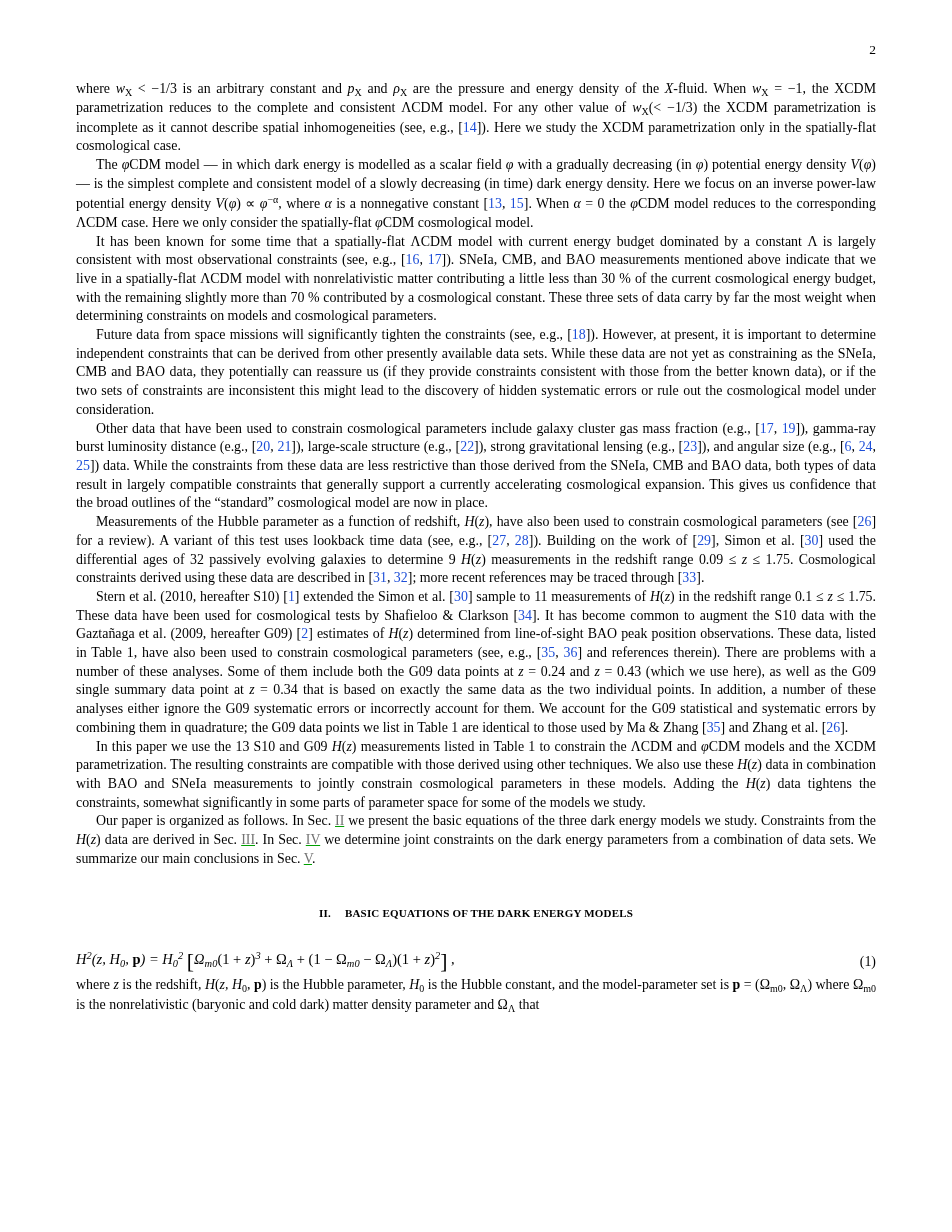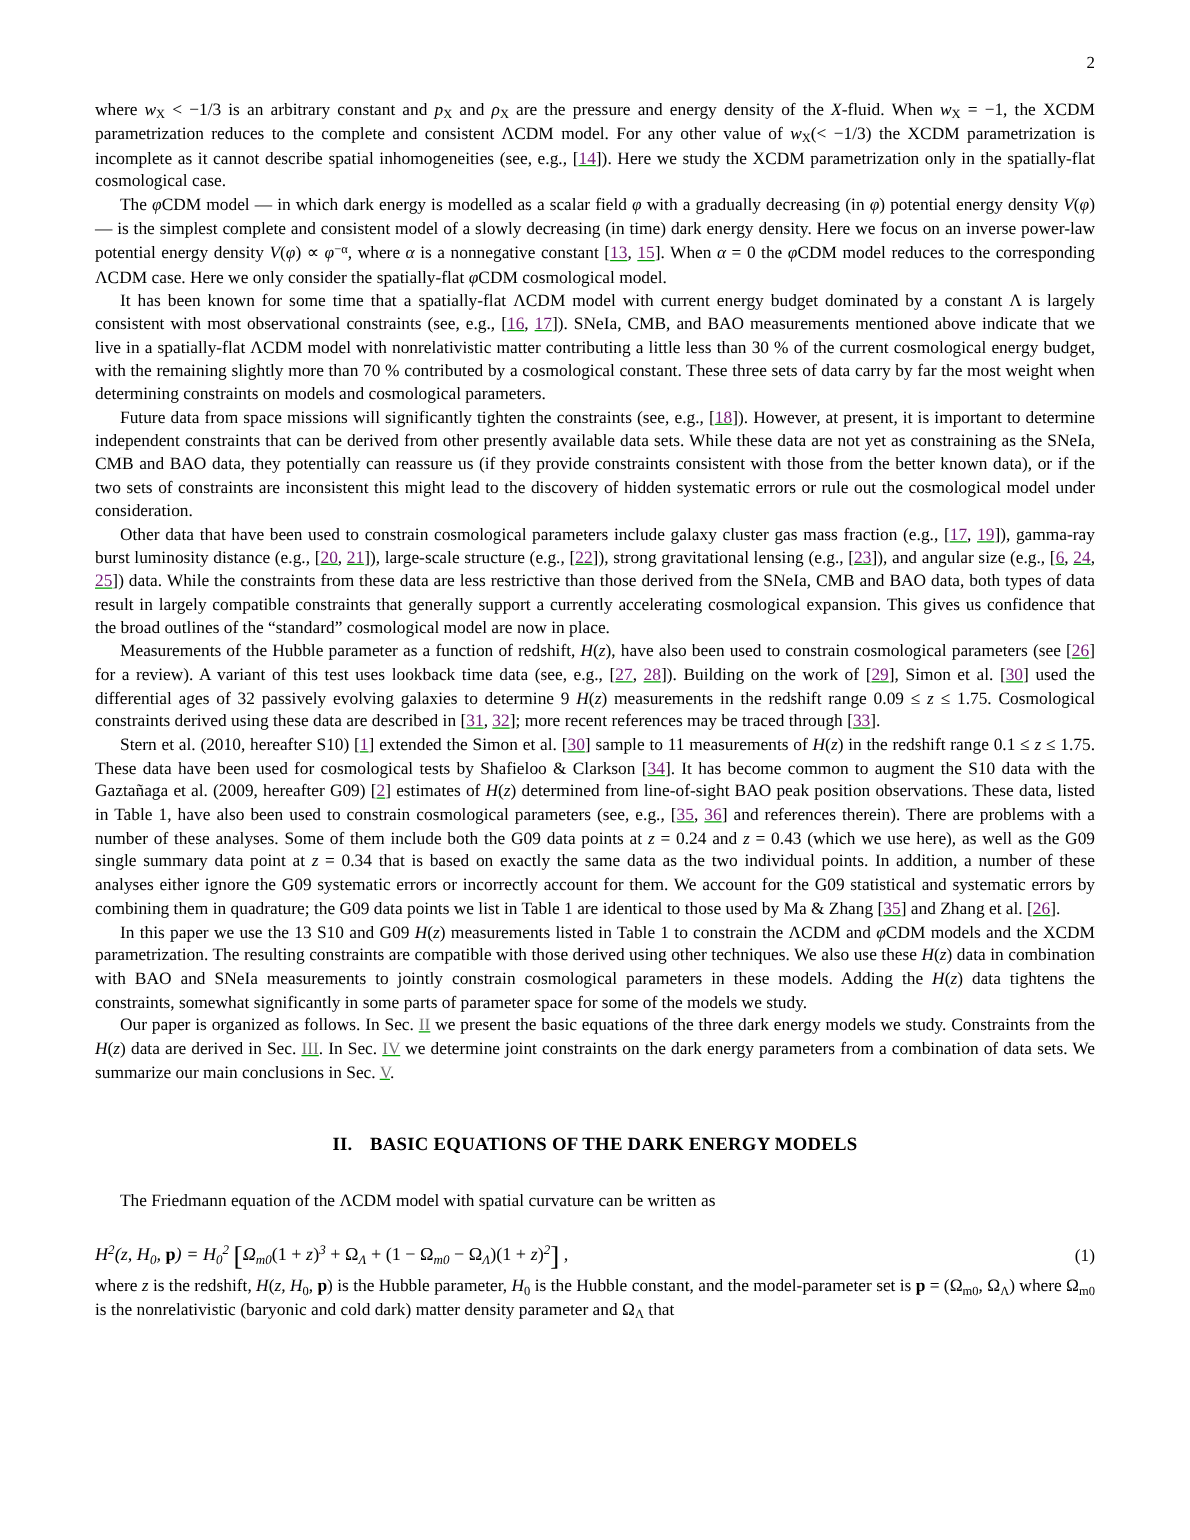--- a/index.html
+++ b/index.html
@@ -36,35 +36,34 @@
   }
   p {
     margin: 0 0 0 0;
     text-indent: 20px;
     text-align: justify;
   }
   p.noindent {
     text-indent: 0;
   }
   a.cite {
-    color: #701a75;
-    text-decoration: underline;
+    color: #1d4ed8;
     text-decoration-color: #00a000;
     cursor: pointer;
   }
   a.ref {
     color: #737373;
     text-decoration: underline;
     text-decoration-color: #00a000;
     cursor: pointer;
   }
   .sec-title {
     text-align: center;
     font-weight: bold;
-    font-size: 15px;
+    font-size: 11px;
     margin-top: 38px;
     margin-bottom: 26px;
     letter-spacing: 0.2px;
   }
   .sec-title .num {
     margin-right: 14px;
   }
   .eq-block {
     position: relative;
     margin-top: 20px;
@@ -118,21 +117,20 @@
     <p><span>Measurements of the Hubble parameter as a function of redshift, </span><i class="math">H</i><span>(</span><i class="math">z</i><span>), have also been used to constrain cosmological parameters (see </span>[<a class="cite">26</a>]<span> for a review). A variant of this test uses lookback time data (see, e.g., </span>[<a class="cite">27</a><span>, </span><a class="cite">28</a>]<span>). Building on the work of </span>[<a class="cite">29</a>]<span>, Simon et al. </span>[<a class="cite">30</a>]<span> used the differential ages of 32 passively evolving galaxies to determine 9 </span><i class="math">H</i><span>(</span><i class="math">z</i><span>) measurements in the redshift range 0.09 ≤ </span><i class="math">z</i><span> ≤ 1.75. Cosmological constraints derived using these data are described in </span>[<a class="cite">31</a><span>, </span><a class="cite">32</a><span>]; more recent references may be traced through </span>[<a class="cite">33</a>]<span>.</span></p>
 
     <p><span>Stern et al. (2010, hereafter S10) </span>[<a class="cite">1</a>]<span> extended the Simon et al. </span>[<a class="cite">30</a>]<span> sample to 11 measurements of </span><i class="math">H</i><span>(</span><i class="math">z</i><span>) in the redshift range 0.1 ≤ </span><i class="math">z</i><span> ≤ 1.75. These data have been used for cosmological tests by Shafieloo &amp; Clarkson </span>[<a class="cite">34</a>]<span>. It has become common to augment the S10 data with the Gaztañaga et al. (2009, hereafter G09) </span>[<a class="cite">2</a>]<span> estimates of </span><i class="math">H</i><span>(</span><i class="math">z</i><span>) determined from line-of-sight BAO peak position observations. These data, listed in Table 1, have also been used to constrain cosmological parameters (see, e.g., </span>[<a class="cite">35</a><span>, </span><a class="cite">36</a><span>] and references therein). There are problems with a number of these analyses. Some of them include both the G09 data points at </span><i class="math">z</i><span> = 0.24 and </span><i class="math">z</i><span> = 0.43 (which we use here), as well as the G09 single summary data point at </span><i class="math">z</i><span> = 0.34 that is based on exactly the same data as the two individual points. In addition, a number of these analyses either ignore the G09 systematic errors or incorrectly account for them. We account for the G09 statistical and systematic errors by combining them in quadrature; the G09 data points we list in Table 1 are identical to those used by Ma &amp; Zhang </span>[<a class="cite">35</a>]<span> and Zhang et al. </span>[<a class="cite">26</a>]<span>.</span></p>
 
     <p><span>In this paper we use the 13 S10 and G09 </span><i class="math">H</i><span>(</span><i class="math">z</i><span>) measurements listed in Table 1 to constrain the ΛCDM and </span><i class="math">φ</i><span>CDM models and the XCDM parametrization. The resulting constraints are compatible with those derived using other techniques. We also use these </span><i class="math">H</i><span>(</span><i class="math">z</i><span>) data in combination with BAO and SNeIa measurements to jointly constrain cosmological parameters in these models. Adding the </span><i class="math">H</i><span>(</span><i class="math">z</i><span>) data tightens the constraints, somewhat significantly in some parts of parameter space for some of the models we study.</span></p>
 
     <p><span>Our paper is organized as follows. In Sec. </span><a class="ref">II</a><span> we present the basic equations of the three dark energy models we study. Constraints from the </span><i class="math">H</i><span>(</span><i class="math">z</i><span>) data are derived in Sec. </span><a class="ref">III</a><span>. In Sec. </span><a class="ref">IV</a><span> we determine joint constraints on the dark energy parameters from a combination of data sets. We summarize our main conclusions in Sec. </span><a class="ref">V</a><span>.</span></p>
 
     <div class="sec-title"><span class="num">II.</span><span>BASIC EQUATIONS OF THE DARK ENERGY MODELS</span></div>
 
-    <p><span>The Friedmann equation of the ΛCDM model with spatial curvature can be written as</span></p>
 
     <div class="eq-block">
       <span class="math">H<sup>2</sup>(z, H<sub>0</sub>, <span class="bf upr">p</span>) = H<sub>0</sub><sup>2</sup> <span class="big-bracket">[</span>Ω<sub>m0</sub><span class="upr">(1 + </span>z<span class="upr">)</span><sup>3</sup> <span class="upr">+ Ω</span><sub>Λ</sub> <span class="upr">+ (1 − Ω</span><sub>m0</sub> <span class="upr">− Ω</span><sub>Λ</sub><span class="upr">)(1 + </span>z<span class="upr">)</span><sup>2</sup><span class="big-bracket">]</span> <span class="upr">,</span></span>
       <span class="eq-num">(1)</span>
     </div>
 
     <p class="noindent"><span>where </span><i class="math">z</i><span> is the redshift, </span><i class="math">H</i><span>(</span><i class="math">z, H</i><sub>0</sub><span>, </span><span class="bf">p</span><span>) is the Hubble parameter, </span><i class="math">H</i><sub>0</sub><span> is the Hubble constant, and the model-parameter set is </span><span class="bf">p</span><span> = (Ω</span><sub>m0</sub><span>, Ω</span><sub>Λ</sub><span>) where Ω</span><sub>m0</sub><span> is the nonrelativistic (baryonic and cold dark) matter density parameter and Ω</span><sub>Λ</sub><span> that</span></p>
 
   </div>
 </div>

